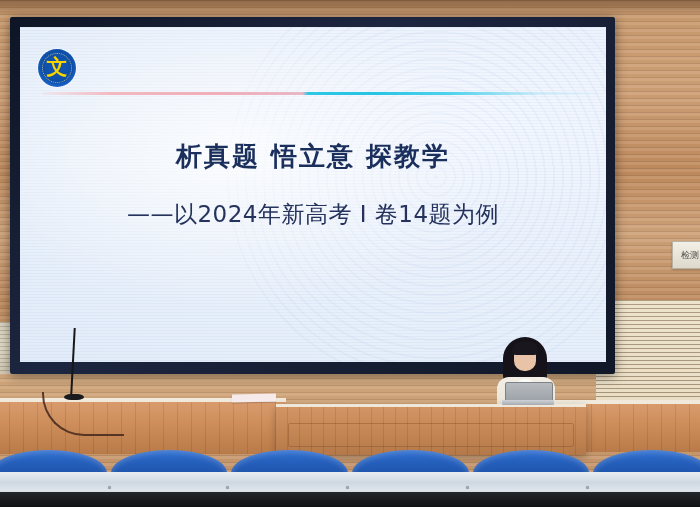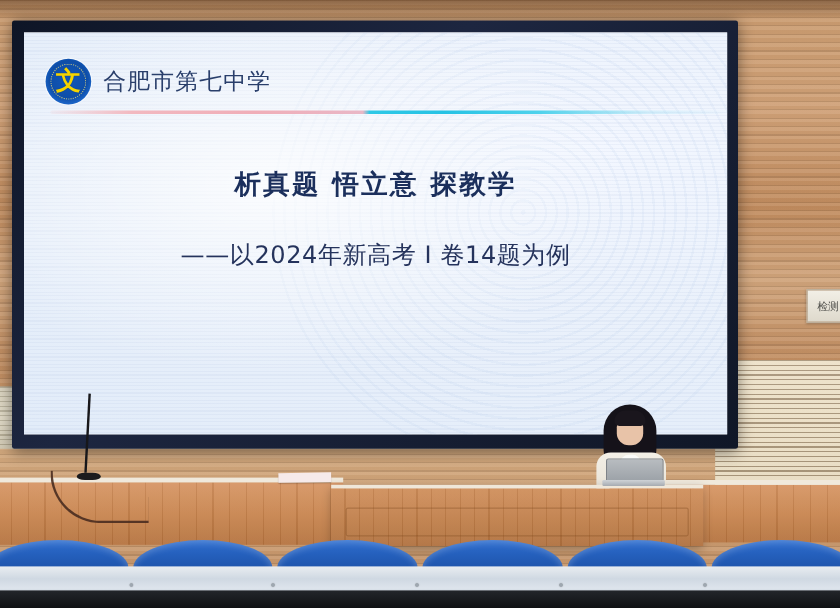--- a/index.html
+++ b/index.html
@@ -106,27 +106,27 @@
     background:linear-gradient(90deg,
       rgba(243,190,195,.15) 0%, #f2b9c0 12%, #f0aeb8 30%, #e9b7c6 46%,
       #2ec8e6 47%, #26c2e4 58%, #4fd2ec 72%, rgba(120,215,240,.25) 88%, rgba(255,255,255,0) 100%);
     border-radius:2px;
   }
 
   
   .title{
     position:absolute;left:0;right:0;top:112px;text-align:center;
     font-family:"DejaVu Sans","Liberation Sans",sans-serif;
-    font-size:22px;font-weight:bold;color:#1b2f5c;letter-spacing:2px;
+    font-size:26px;font-weight:bold;color:#1b2f5c;letter-spacing:2px;
     white-space:nowrap;
   }
   .subtitle{
     position:absolute;left:0;right:0;top:172px;text-align:center;
     font-family:"DejaVu Sans","Liberation Sans",sans-serif;
-    font-size:20px;color:#25335c;letter-spacing:.5px;white-space:nowrap;
+    font-size:23px;color:#25335c;letter-spacing:.5px;white-space:nowrap;
   }
   .date{
     position:absolute;left:0;right:0;top:255px;text-align:center;
     font-family:"DejaVu Sans","Liberation Sans",sans-serif;
     font-size:18px;font-weight:bold;color:#1b45c4;letter-spacing:.5px;white-space:nowrap;
   }
 
   
   .wall-sign{
     position:absolute;left:672px;top:241px;width:34px;height:26px;
@@ -291,21 +291,20 @@
   <div class="bezel">
     <div class="bezel-inner">
       <div class="slide">
         <div class="slide-swirl"></div>
         <div class="slide-glow"></div>
 
         <div class="slide-head">
           <div class="logo">
             <span class="logo-glyph">文</span>
           </div>
-          <div class="school-name">合肥市第七中学</div>
         </div>
         <div class="head-rule"></div>
 
         <div class="title">析真题 悟立意 探教学</div>
         <div class="subtitle">——以2024年新高考 I 卷14题为例</div>
       </div>
     </div>
   </div>
 
   <div class="presenter">

